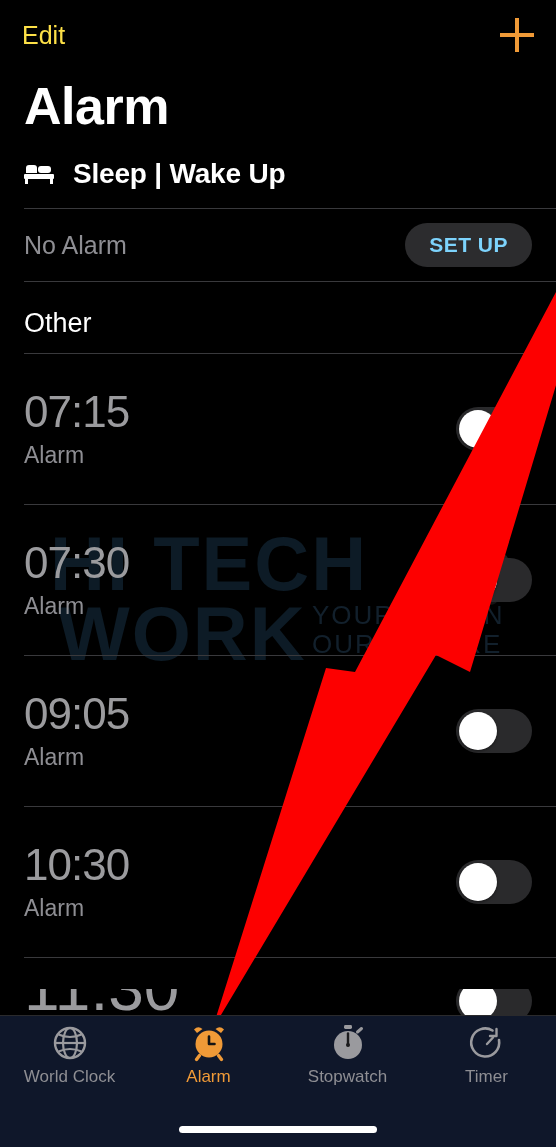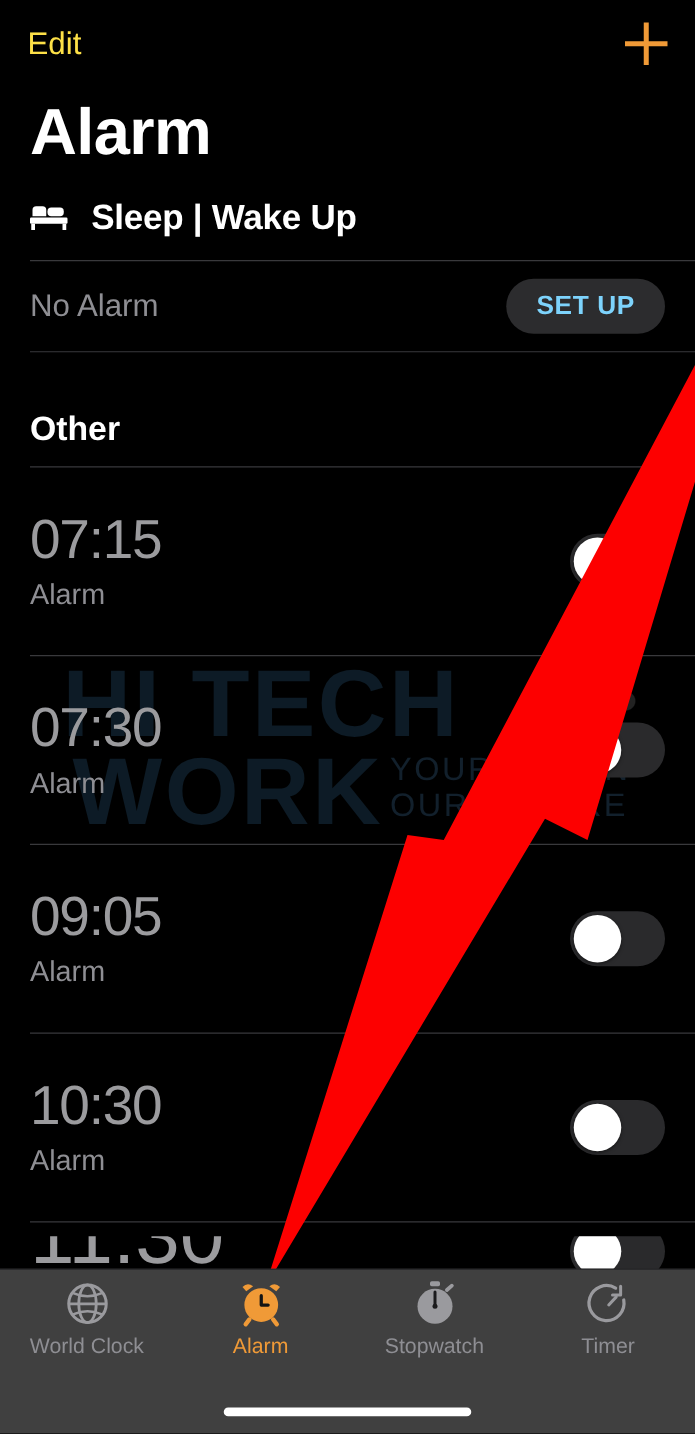--- a/index.html
+++ b/index.html
@@ -173,23 +173,22 @@
     font-family:"Liberation Sans", sans-serif;
   }
 
   .thick-gap { height:18px; background:#000; position:relative; z-index:3;}
 
   
   .section-title {
     position:relative; z-index:3;
     color:#fff;
     font-size:27px;
-    font-weight:700;
+    font-weight:400;
     padding:8px 24px 14px 24px;
-    margin-top:20px;
   }
 
   
   .alarm-row {
     position:relative; z-index:3;
     display:flex; align-items:center; justify-content:space-between;
     padding:14px 24px 14px 24px;
     height:150px;
   }
   .alarm-left { display:flex; flex-direction:column; justify-content:center; }
@@ -230,21 +229,21 @@
     width:556px; height:1147px;
     z-index:6;
     pointer-events:none;
   }
 
   
   .tabbar {
     position:absolute;
     left:0; bottom:0;
     width:556px; height:132px;
-    background:#404040;
+    background:#0f172a;
     z-index:8;
     border-top:1px solid #2a2a2c;
   }
   .tabs {
     display:flex;
     height:92px;
     padding-top:8px;
   }
   .tab {
     flex:1;

